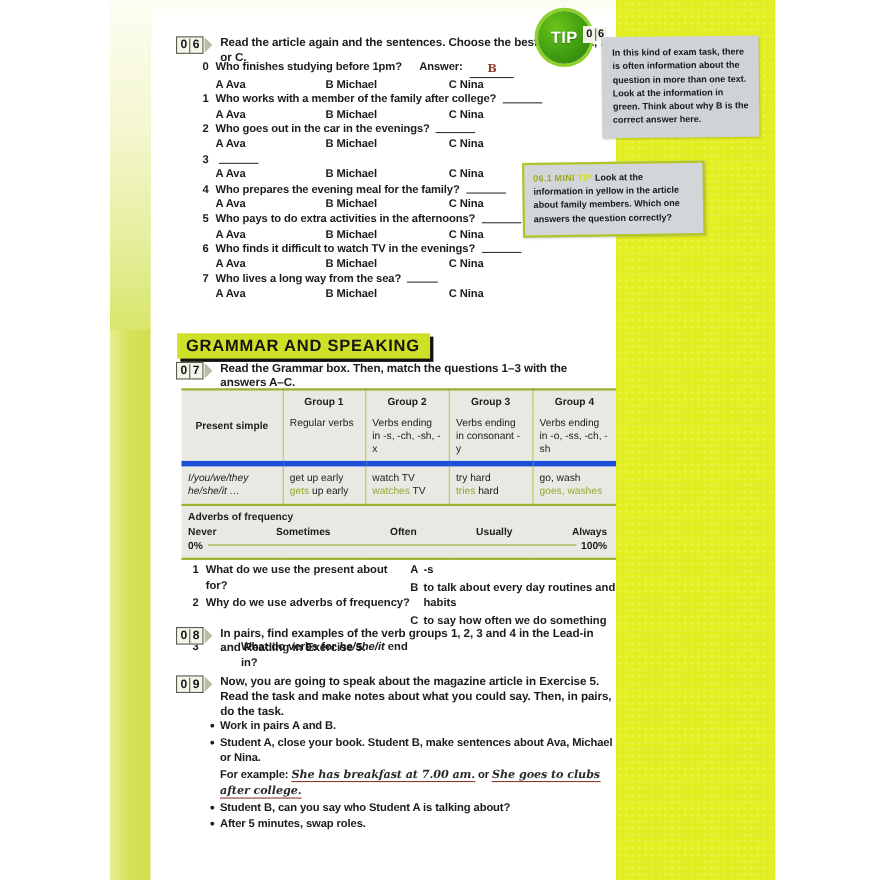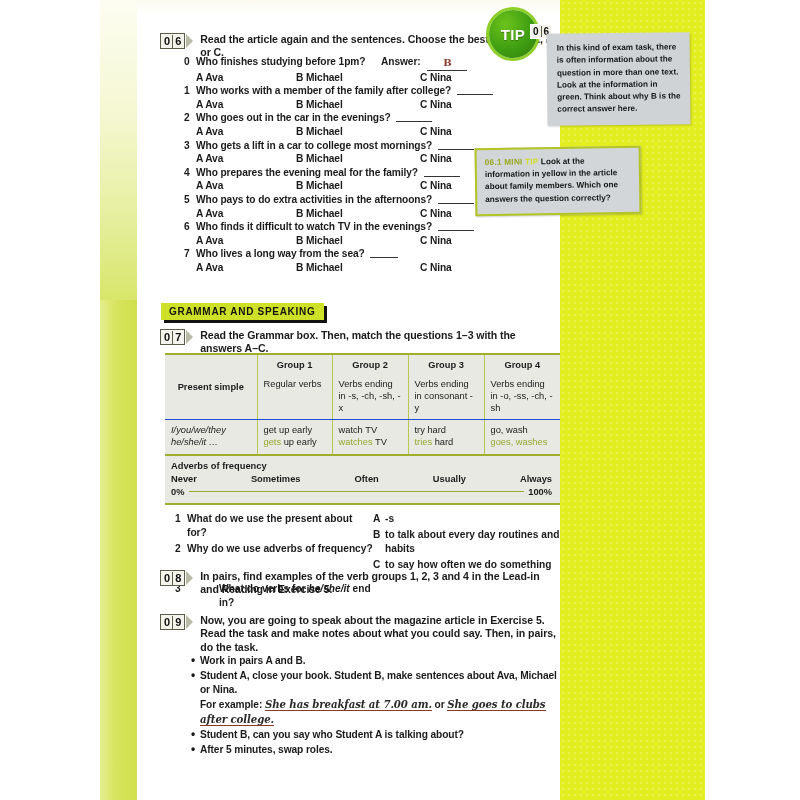--- a/index.html
+++ b/index.html
@@ -86,45 +86,45 @@
     display:inline-block;width:40px;border-bottom:1.3px solid #333;
     text-align:center;color:#8b3a2b;font-weight:700;font-size:10px;
     margin-left:4px;vertical-align:-1px;font-family:"DejaVu Serif",serif;
   }
   .opts{
     display:flex;font-size:10.2px;line-height:13.6px;font-weight:700;
     padding-left:12px;letter-spacing:-.1px;
   }
   .opts .o{flex:0 0 auto;}
   .opts .o1{width:100px;}
-  .opts .o2{width:124px;}
+  .opts .o2{width:112px;}
 
   
   .sec-head{
     position:relative;display:inline-block;margin-left:1px;
   }
   .sec-head .shadow{
     position:absolute;left:3px;top:3px;right:-3px;bottom:-3px;background:#121212;
   }
   .sec-head .lbl{
     position:relative;background:#cfe028;color:#15150d;
-    font-weight:700;font-size:10px;letter-spacing:.7px;
+    font-weight:700;font-size:15px;letter-spacing:.7px;
     padding:3px 9px 3px 8px;display:block;
   }
 
   
   .gtable{
     width:395px;border-collapse:collapse;background:#e9e9e4;
     font-size:9.3px;line-height:12.1px;table-layout:fixed;
     border-top:2px solid #9fae2c;
   }
   .gtable td{
     padding:4px 6px 5px 6px;vertical-align:top;
     border-right:1px solid #b9c74e;
-    border-bottom:1px solid #1d4ed8;
+    border-bottom:5px solid #1d4ed8;
   }
   .gtable td:last-child{border-right:none;}
   .gtable .hdr{font-weight:700;text-align:center;padding-bottom:3px;border-bottom:none;}
   .gtable .hdr.blank-cell{border-bottom:none;}
   .gtable .rowlabel{font-weight:700;}
   .gtable .ital{font-style:italic;}
   .gtable .grn{color:#97a832;}
   .gtable .bold{font-weight:400;}
   .gtable .sub{border-bottom:2px solid #9fae2c;}
   .adv-cell{
@@ -285,21 +285,20 @@
           <span class="o o1">A Ava</span>
           <span class="o o2">B Michael</span>
           <span class="o">C Nina</span>
         </div>
       </div>
 
       <div>
         <div class="q-line">
           <span class="qn">3</span>
           <span class="qt">
-            <span>Who gets a lift in a car to college most mornings?</span>
             <span class="blank"></span>
           </span>
         </div>
         <div class="opts">
           <span class="o o1">A Ava</span>
           <span class="o o2">B Michael</span>
           <span class="o">C Nina</span>
         </div>
       </div>
 

